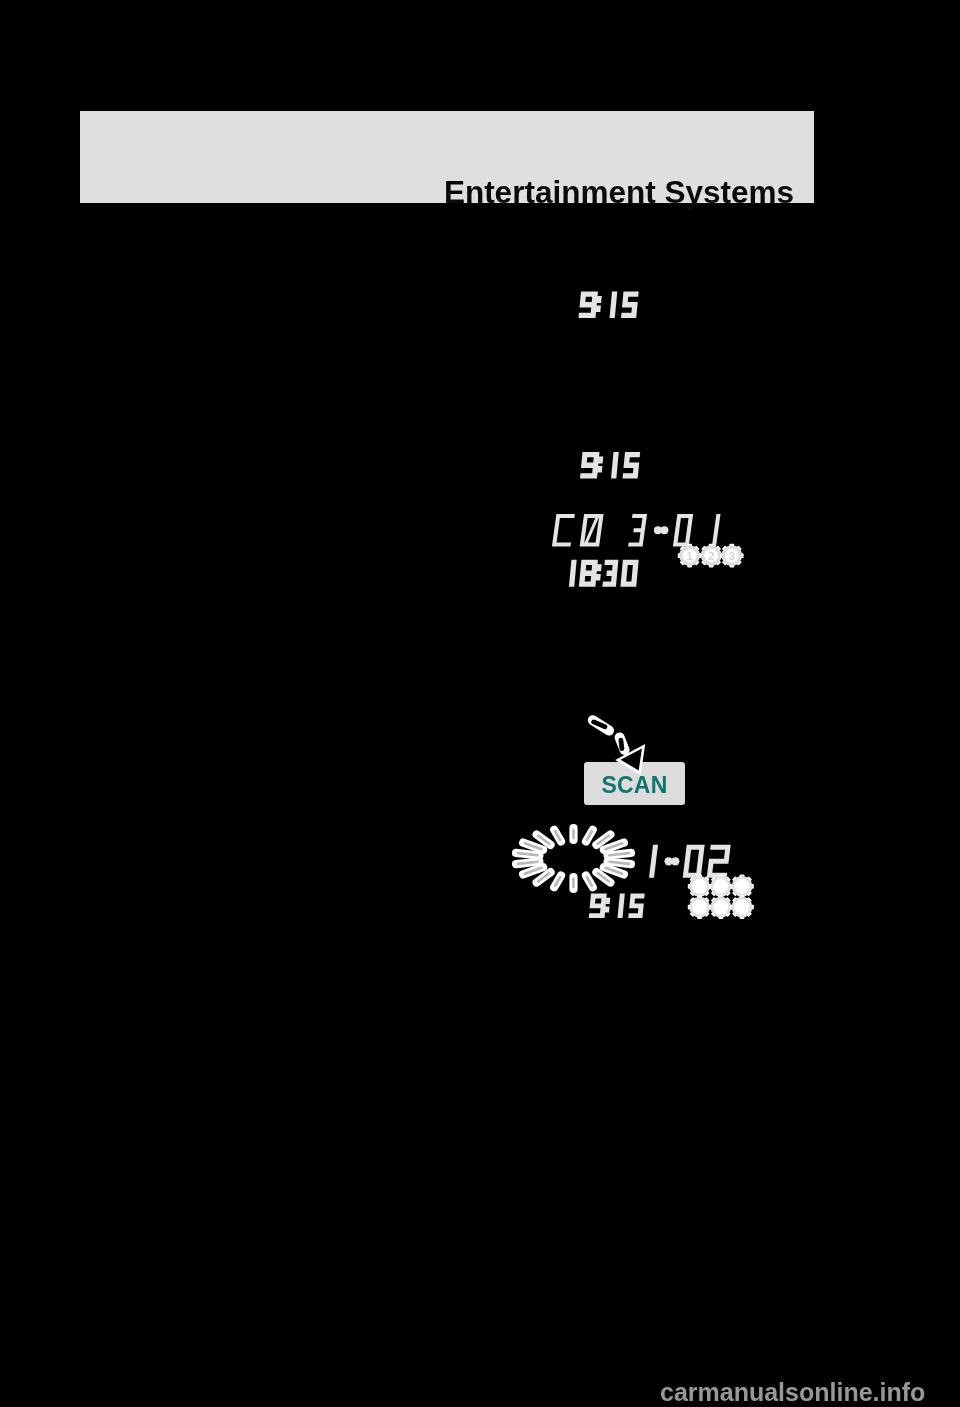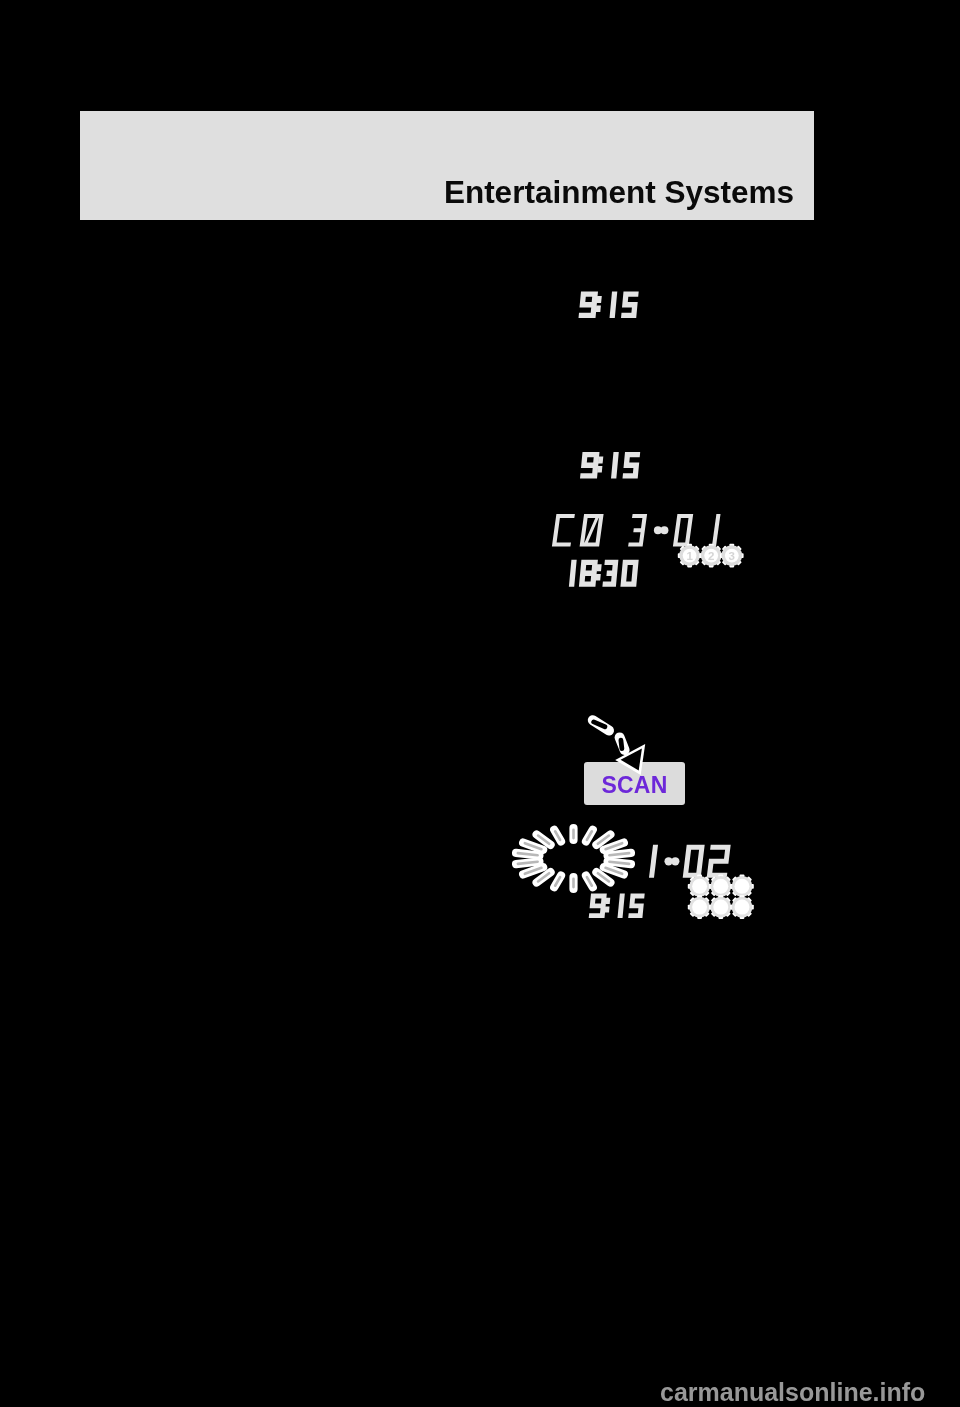--- a/index.html
+++ b/index.html
@@ -1,18 +1,18 @@
 <!DOCTYPE html>
 <html><head><meta charset="utf-8"><style>
 html,body{margin:0;padding:0;background:#000;}
 #page{position:relative;width:960px;height:1407px;background:#000;overflow:hidden;font-family:"Liberation Sans",sans-serif;}
-#hdr{position:absolute;left:80px;top:111px;width:734px;height:109px;background:#dfdfdf;}
+#hdr{position:absolute;left:80px;top:111px;width:734px;height:92px;background:#dfdfdf;}
 #hdr span{position:absolute;right:20px;top:66px;font-size:31.5px;font-weight:bold;color:#0a0a0a;line-height:1;}
 #scan{position:absolute;left:583.5px;top:761.5px;width:101.5px;height:43.5px;background:#dcdcdc;border-radius:3px;z-index:2;}
-#scan span{position:absolute;left:18px;top:12.5px;font-size:23px;font-weight:bold;color:#6d28d9;line-height:1;letter-spacing:0.2px;}
+#scan span{position:absolute;left:18px;top:12.5px;font-size:23px;font-weight:bold;color:#0f766e;line-height:1;letter-spacing:0.2px;}
 #wm{position:absolute;left:660px;top:1380px;font-size:25px;font-weight:bold;color:#989898;line-height:25px;}
 </style></head><body>
 <div id="page">
 <div id="hdr">
       <span>Entertainment Systems</span>
     </div>
 <svg width="960" height="1407" viewBox="0 0 960 1407" style="position:absolute;left:0;top:0;z-index:3">
       <defs>
         <filter id="soft" x="-10%" y="-10%" width="120%" height="120%">
           <feGaussianBlur stdDeviation="0.4"></feGaussianBlur>

